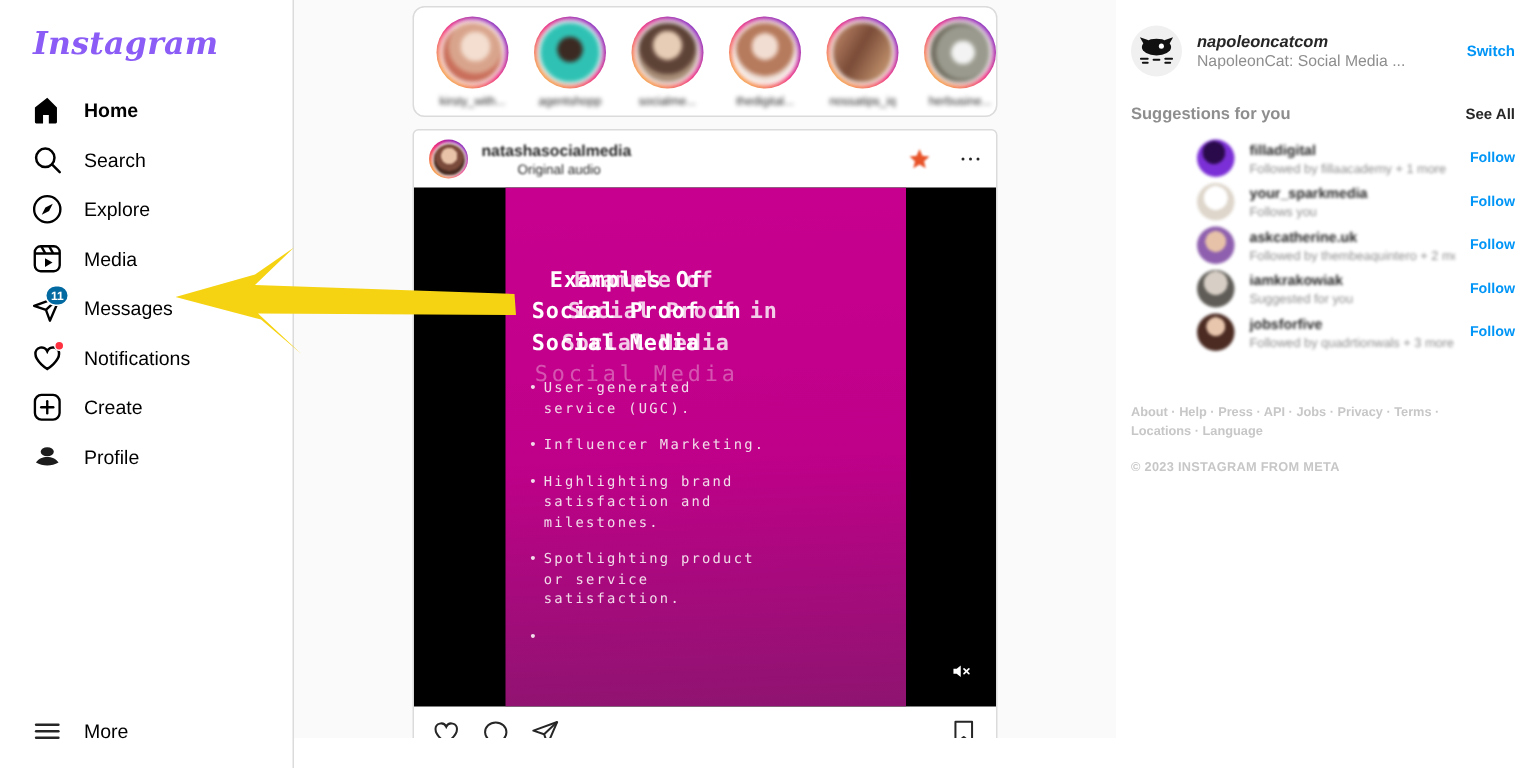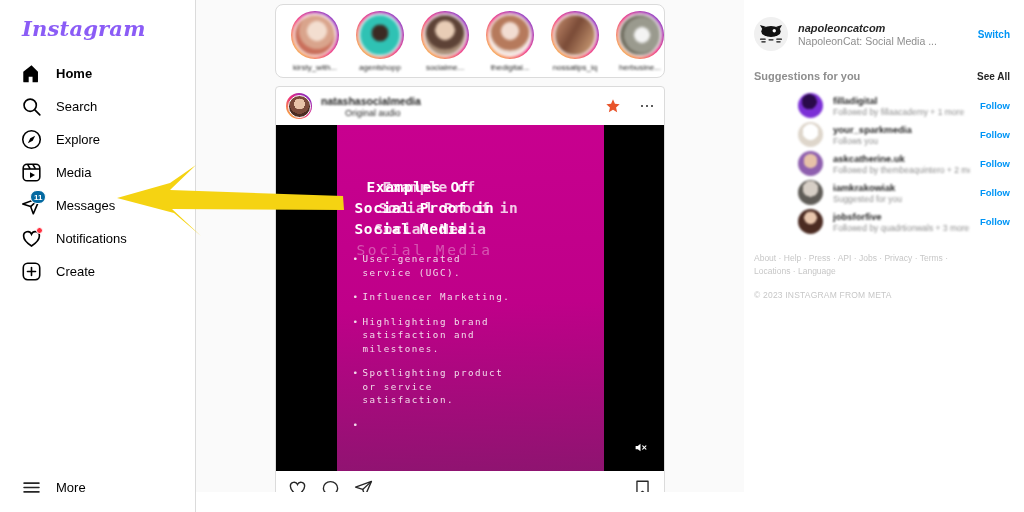--- a/index.html
+++ b/index.html
@@ -162,21 +162,21 @@
   .see-all { font-size: 10px; font-weight: 700; color: #262626; cursor: pointer; }
 
   .sug-list { margin-top: 5px; display: flex; flex-direction: column; }
   .sug { display: flex; align-items: center; gap: 10px; height: 29px; padding-left: 44px; }
   .sug-av { width: 25px; height: 25px; border-radius: 50%; flex: 0 0 25px; background-size: cover; filter: blur(1px); }
   .sug-txt { flex: 1; min-width: 0; display: flex; flex-direction: column; gap: 1px; }
   .sug-name { font-size: 9.5px; font-weight: 700; color: #262626; filter: blur(1.15px); white-space: nowrap; overflow: hidden; }
   .sug-sub { font-size: 8.5px; color: #8e8e8e; filter: blur(1.15px); white-space: nowrap; overflow: hidden; }
   .follow { font-size: 9.5px; font-weight: 700; color: #0095f6; cursor: pointer; flex: 0 0 auto; }
 
-  .footer { margin-top: 16px; }
+  .footer { margin-top: 32px; font-weight: bold; }
   .f-links { font-size: 8.5px; color: #c7c7c7; line-height: 13px; max-width: 230px; }
   .f-links span { cursor: pointer; }
   .f-copy { margin-top: 12px; font-size: 8.5px; color: #c7c7c7; letter-spacing: .2px; }
 
   
   .arrow { position: absolute; left: 100px; top: 158px; width: 265px; height: 85px; z-index: 9; pointer-events: none; }
 </style>
 </head>
 <body>
 
@@ -254,20 +254,29 @@
         <span class="nav-icon">
           <svg width="21" height="21" viewBox="0 0 24 24" fill="none" stroke="#000" stroke-width="1.8">
               <rect x="2.6" y="2.6" width="18.8" height="18.8" rx="5"></rect>
               <line x1="12" y1="7.4" x2="12" y2="16.6" stroke-linecap="round"></line>
               <line x1="7.4" y1="12" x2="16.6" y2="12" stroke-linecap="round"></line>
             </svg>
         </span>
         <span class="nav-label">Create</span>
       </div>
 
+      <div class="nav-item">
+        <span class="nav-icon">
+          <svg width="21" height="21" viewBox="0 0 24 24" fill="#1c1c1c">
+              <ellipse cx="12" cy="8.2" rx="5" ry="3.4"></ellipse>
+              <path d="M3.4 16.4c2-3 5.2-4.2 8.6-4.2s6.6 1.2 8.6 4.2c-2.6 1.6-5.6 2.3-8.6 2.3s-6-.7-8.6-2.3z"></path>
+            </svg>
+        </span>
+        <span class="nav-label">Profile</span>
+      </div>
     </div>
 
     <div class="nav-item nav-more">
       <span class="nav-icon">
         <svg width="21" height="21" viewBox="0 0 24 24" stroke="#262626" stroke-width="1.9" stroke-linecap="round">
             <line x1="3.5" y1="7" x2="20.5" y2="7"></line>
             <line x1="3.5" y1="12" x2="20.5" y2="12"></line>
             <line x1="3.5" y1="17" x2="20.5" y2="17"></line>
           </svg>
       </span>

